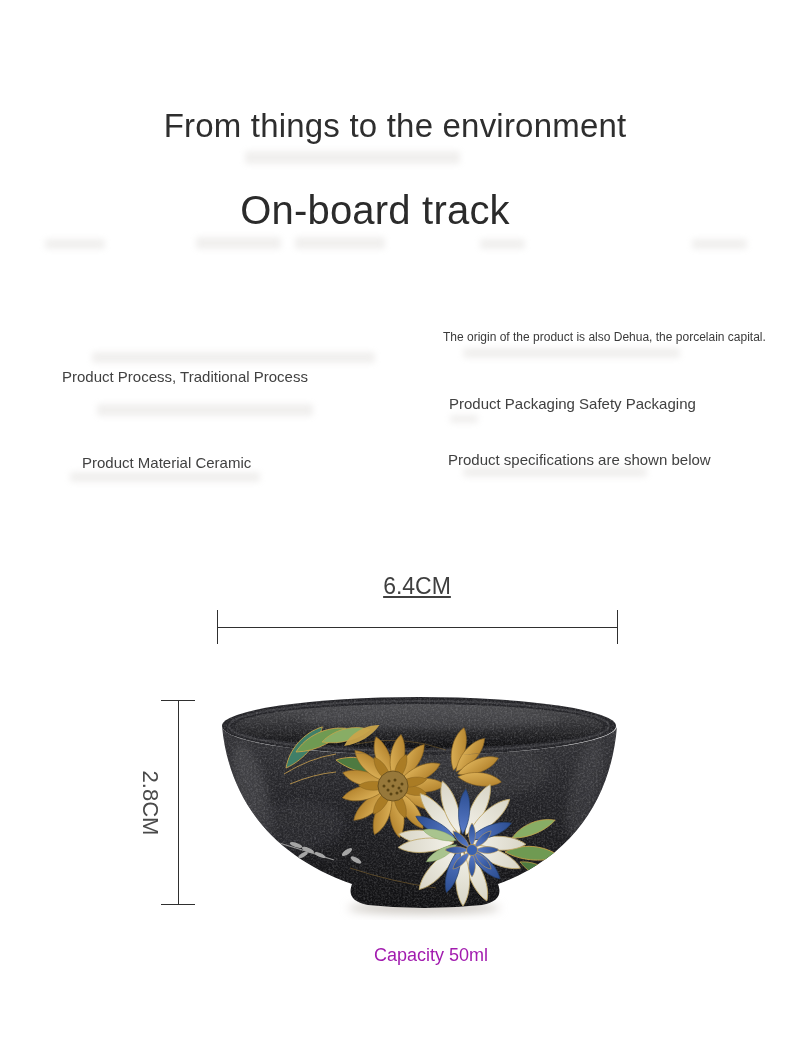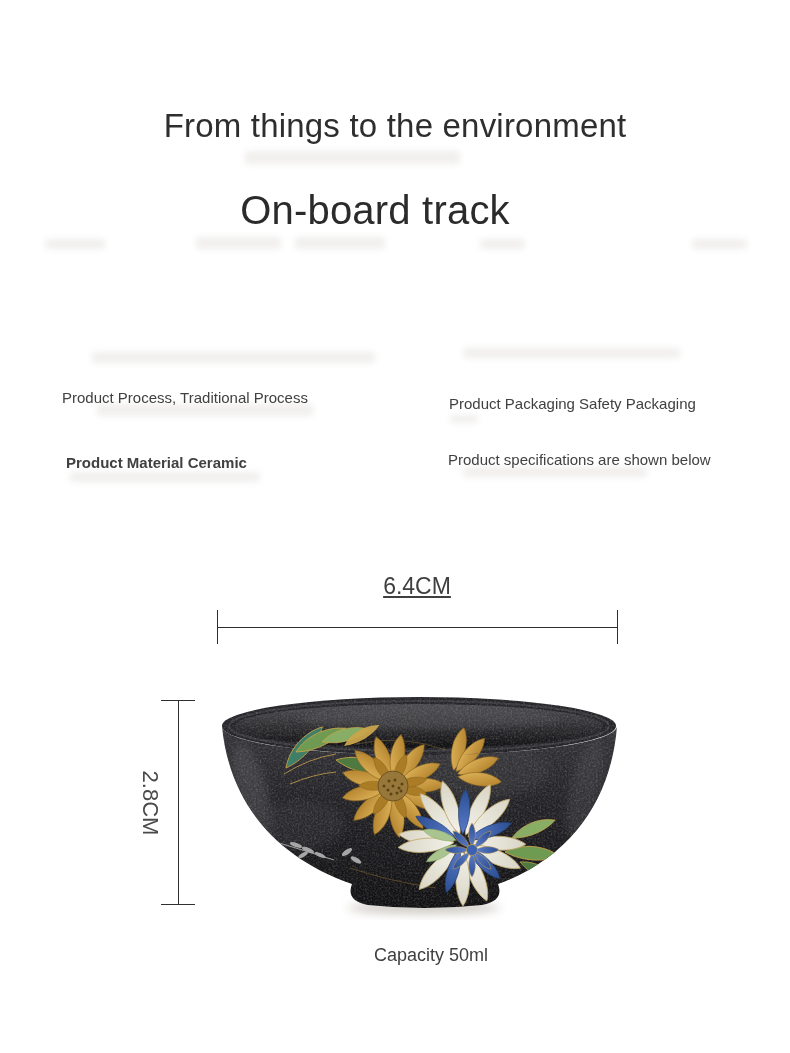--- a/index.html
+++ b/index.html
@@ -5,21 +5,21 @@
   html,body{margin:0;padding:0;background:#ffffff;}
   .canvas{position:relative;width:790px;height:1053px;background:#ffffff;overflow:hidden;
           font-family:"Liberation Sans",sans-serif;color:#414141;}
   .abs{position:absolute;}
   .h1{font-size:33px;color:#2e2e2e;letter-spacing:0.2px;white-space:nowrap;}
   .h2{font-size:40px;color:#2b2b2b;letter-spacing:0.2px;white-space:nowrap;}
   .detail{font-size:15px;color:#414141;white-space:nowrap;}
   .detail-sm{font-size:12px;color:#3a3a3a;white-space:nowrap;}
   .dim-label{font-size:23px;color:#3f3f3f;white-space:nowrap;}
   .dim-label-v{font-size:22px;color:#4a4a4a;white-space:nowrap;transform:rotate(90deg);}
-  .capacity{font-size:18px;color:#404040;white-space:nowrap;}
+  .capacity{font-size:18px;color:#a21caf;white-space:nowrap;}
   .line{background:#2f2f2f;}
   .ghost{position:absolute;background:#b6b1ab;opacity:0.20;filter:blur(3px);border-radius:3px;}
   .center{text-align:center;}
 </style>
 </head>
 <body>
 
 <div class="canvas">
 
   <div class="abs h1 center" style="left:0;top:107px;width:790px;">From things to the environment</div>
@@ -31,23 +31,24 @@
   <div class="ghost" style="left:295px;top:237px;width:90px;height:12px;"></div>
   <div class="ghost" style="left:480px;top:239px;width:45px;height:10px;"></div>
   <div class="ghost" style="left:692px;top:239px;width:55px;height:10px;"></div>
   <div class="ghost" style="left:92px;top:352px;width:283px;height:11px;"></div>
   <div class="ghost" style="left:97px;top:404px;width:216px;height:12px;"></div>
   <div class="ghost" style="left:70px;top:472px;width:190px;height:10px;"></div>
   <div class="ghost" style="left:463px;top:348px;width:217px;height:10px;"></div>
   <div class="ghost" style="left:450px;top:415px;width:28px;height:8px;"></div>
   <div class="ghost" style="left:463px;top:467px;width:184px;height:10px;"></div>
 
-  <div class="abs detail" style="left:62px;top:389px;">Product Process, Traditional Process</div>
-  <div class="abs detail" style="left:66px;top:454px;font-weight:bold;">Product Material Ceramic</div>
-
+  <div class="abs detail" style="left:62px;top:368px;">Product Process, Traditional Process</div>
+  <div class="abs detail" style="left:82px;top:454px;">Product Material Ceramic</div>
+
+  <div class="abs detail-sm" style="left:443px;top:330px;">The origin of the product is also Dehua, the porcelain capital.</div>
   <div class="abs detail" style="left:448px;top:451px;">Product specifications are shown below</div>
   <div class="abs detail" style="left:449px;top:395px;">Product Packaging Safety Packaging</div>
 
   <div class="abs dim-label center" style="left:217px;top:573px;width:400px;text-decoration:underline;">6.4CM</div>
   <div class="abs line" style="left:217px;top:627px;width:401px;height:1px;"></div>
   <div class="abs line" style="left:217px;top:610px;width:1px;height:34px;"></div>
   <div class="abs line" style="left:617px;top:610px;width:1px;height:34px;"></div>
 
   <div class="abs dim-label-v center" style="left:105px;top:790px;width:90px;">2.8CM</div>
   <div class="abs line" style="left:178px;top:700px;width:1px;height:205px;"></div>

